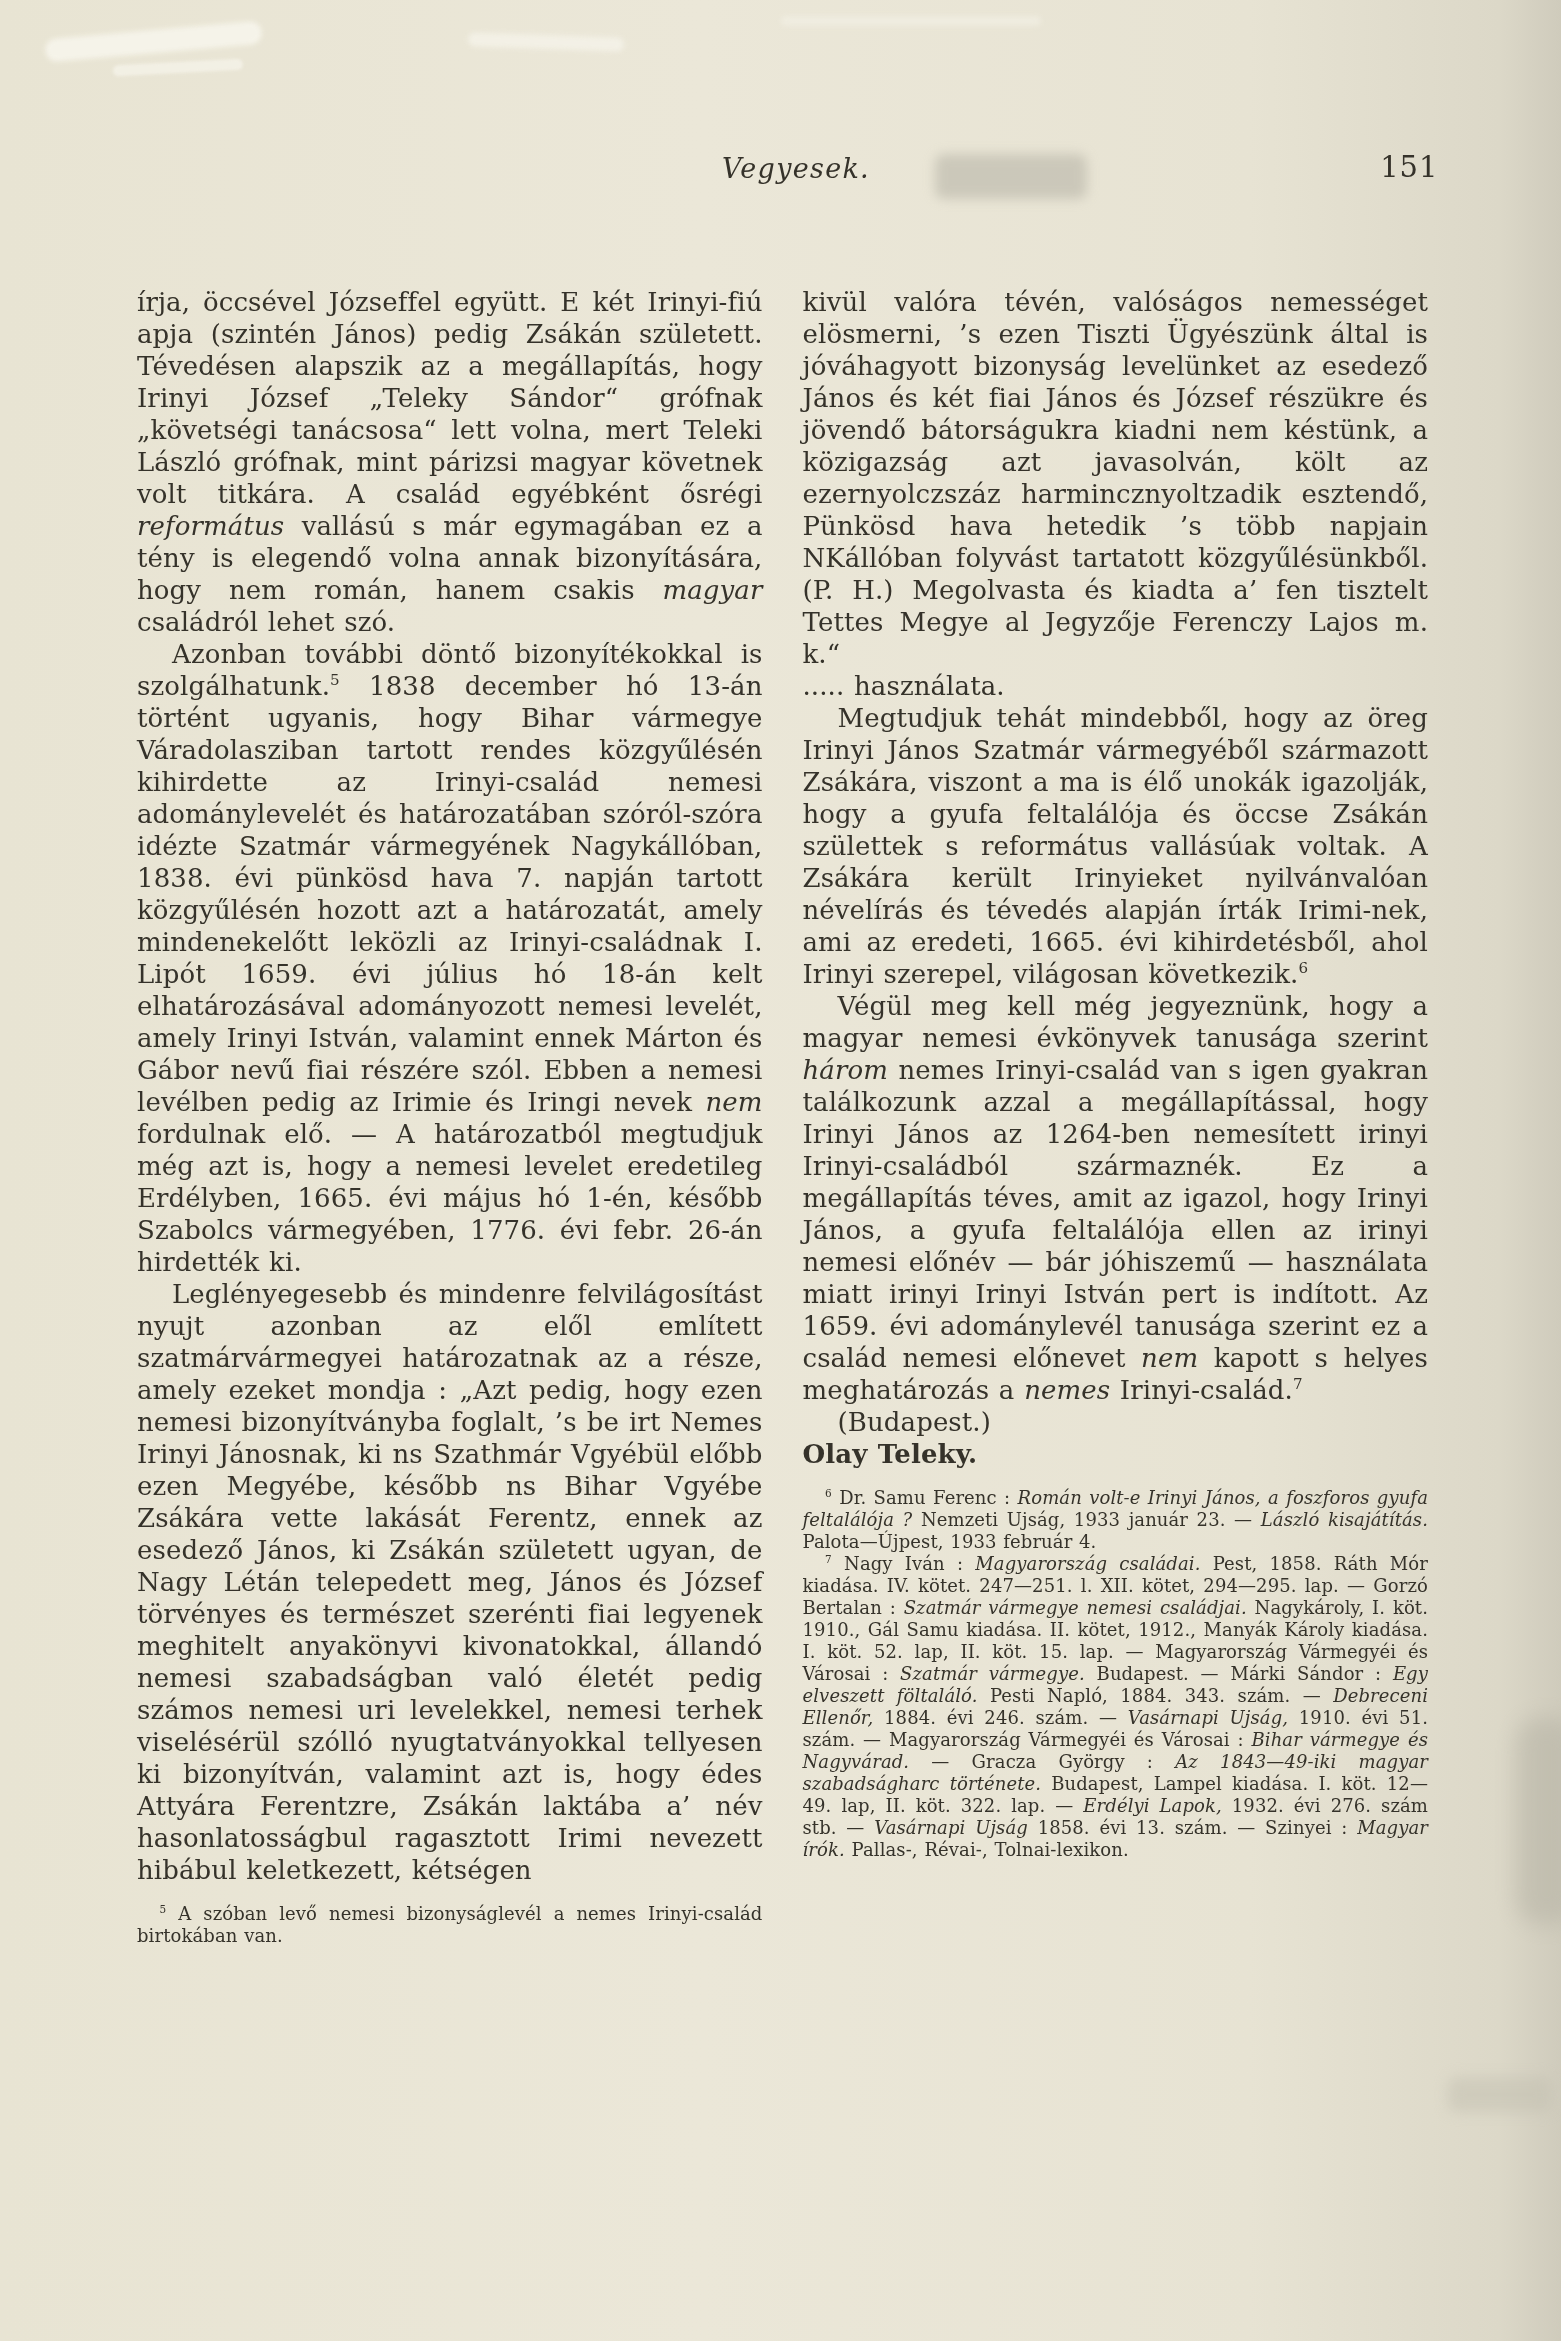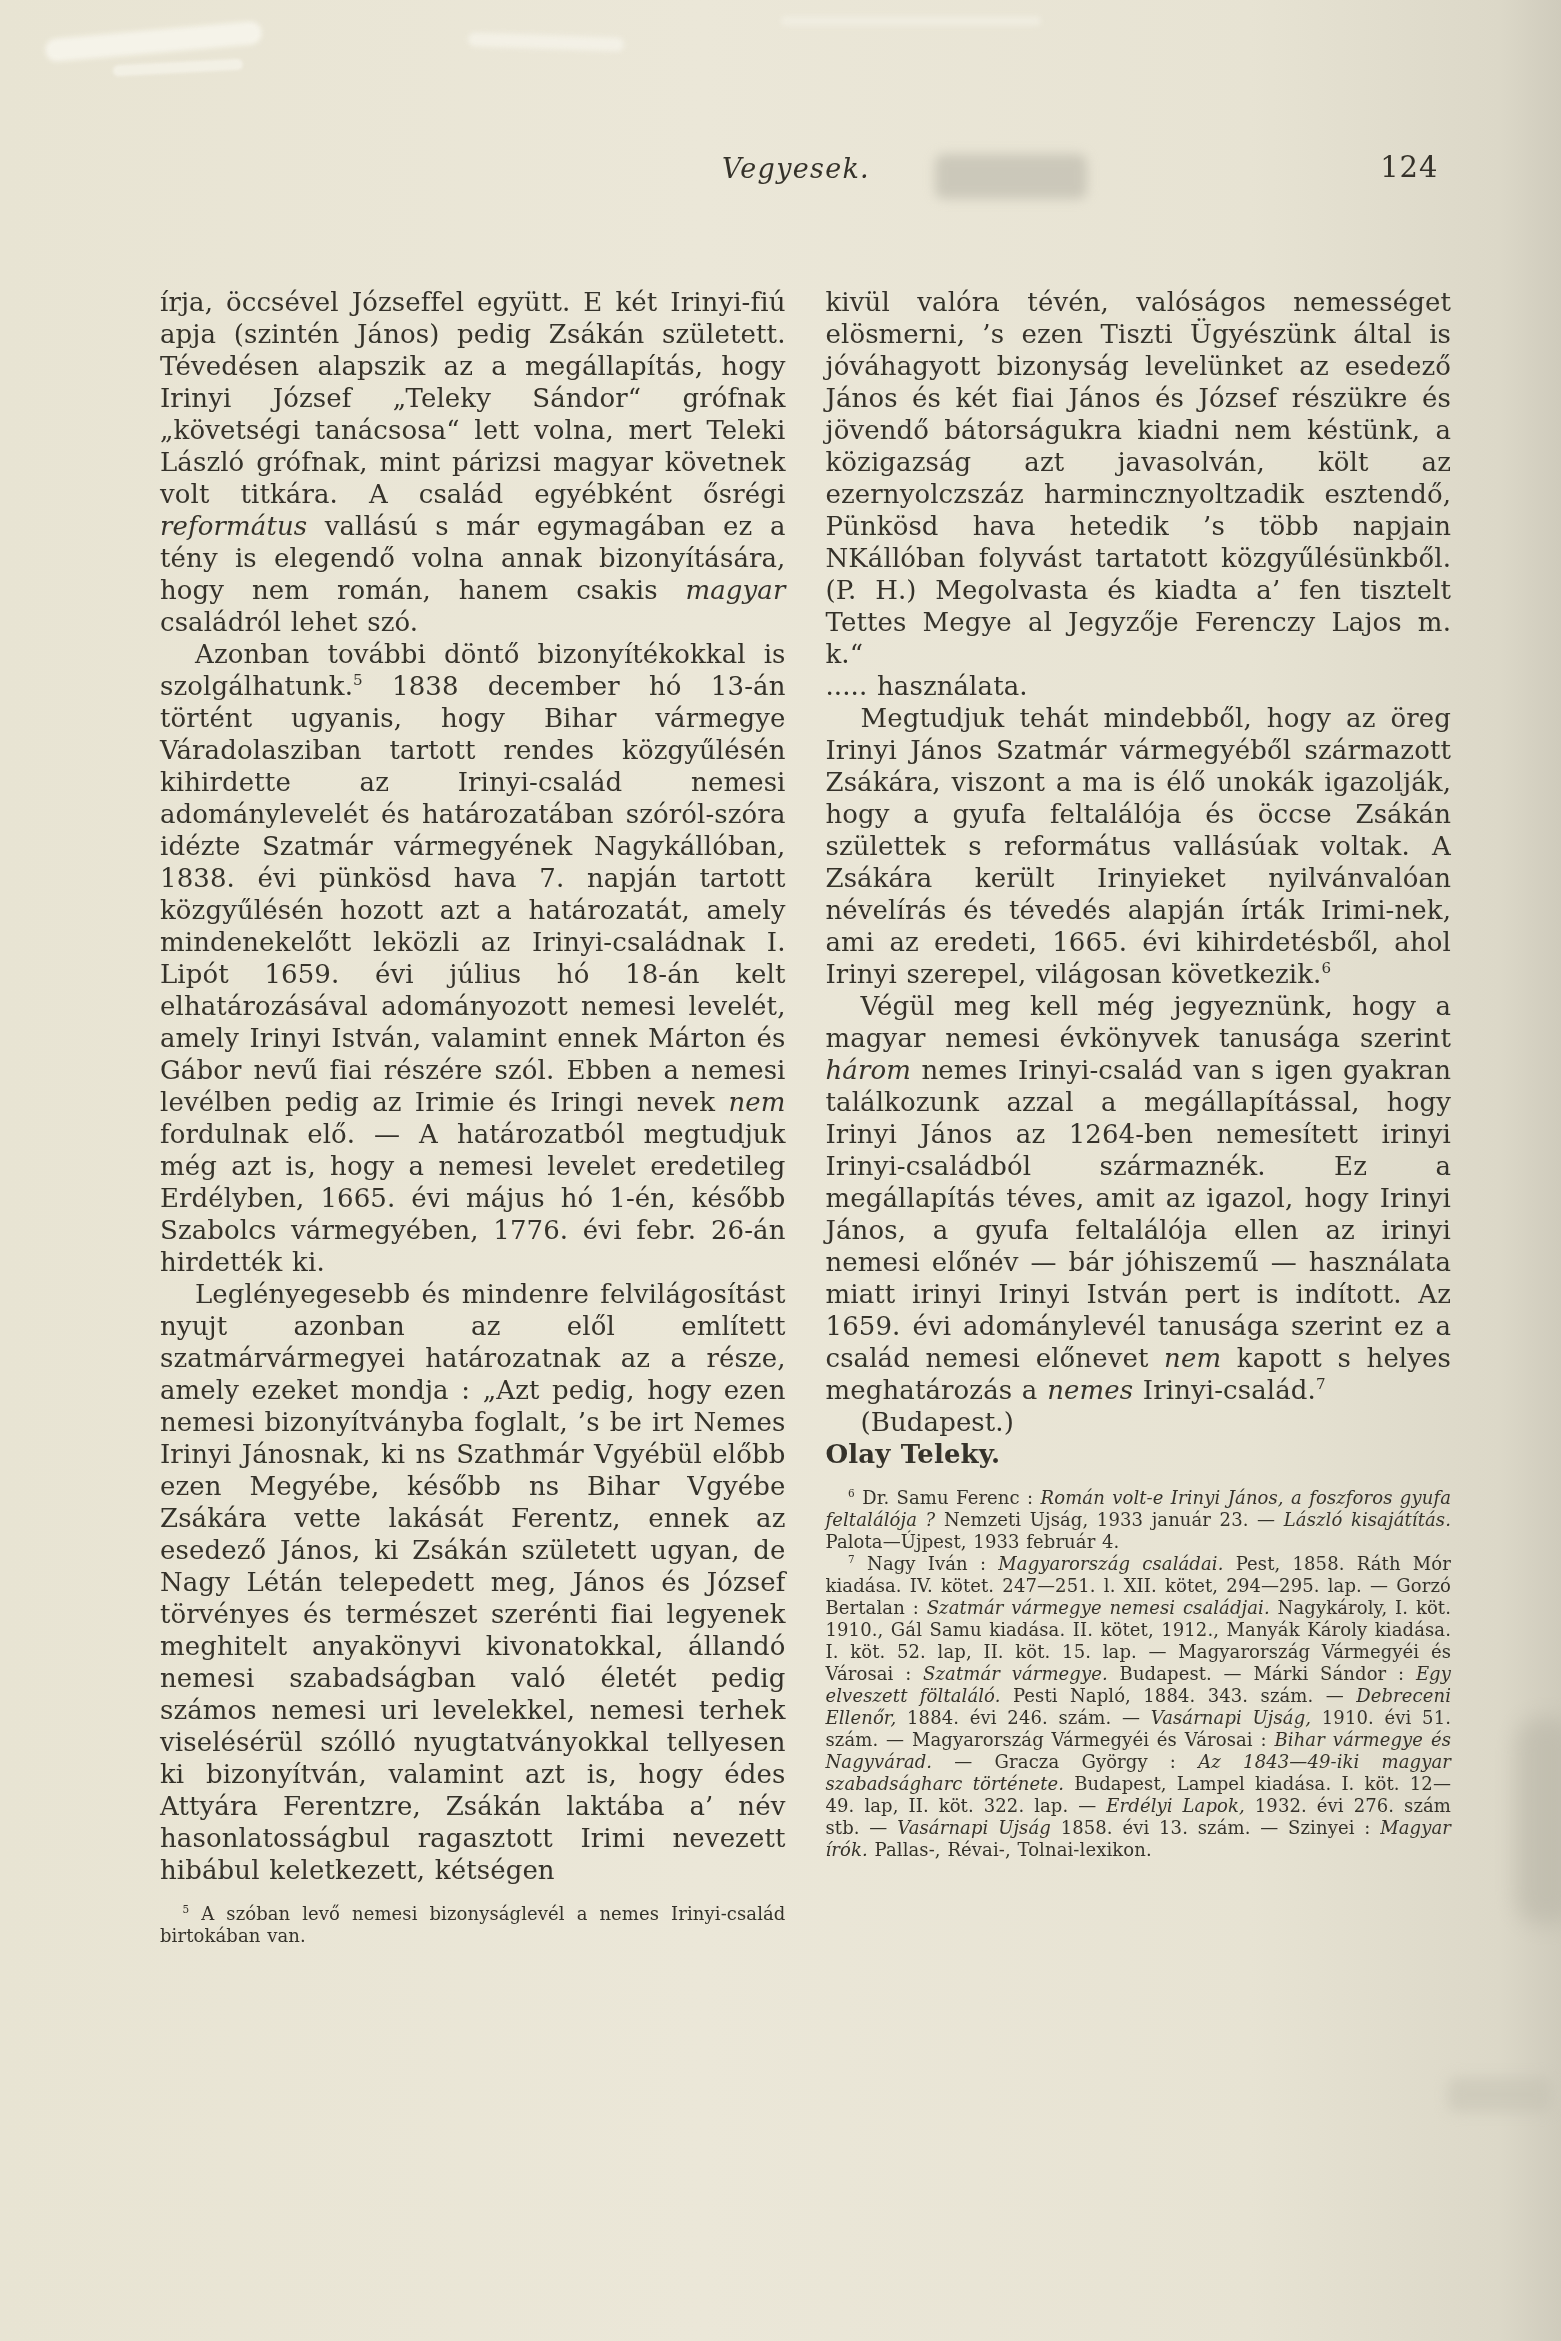--- a/index.html
+++ b/index.html
@@ -20,21 +20,21 @@
   .streak3{top:35px;left:468px;width:156px;height:14px;background:#f6f4eb;border-radius:8.7px;transform:rotate(2deg);opacity:.75;filter:blur(2.6px);}
   .streak4{top:15.6px;left:781px;width:260px;height:10.4px;background:#f3f1e6;border-radius:7px;opacity:.6;filter:blur(2.6px);}
   .smudge-header{top:154px;left:935px;width:152px;height:45px;background:#b4b1a4;opacity:.55;filter:blur(6px);border-radius:8.7px;}
   .smudge-right{top:1717px;right:-15.6px;width:61px;height:208px;background:#b0ad9f;opacity:.45;filter:blur(10.4px);border-radius:26px;}
   .smudge-bottom{top:2077px;right:8.7px;width:104px;height:35px;background:#c2bfb0;opacity:.5;filter:blur(7px);border-radius:8.7px;}
 
   .header{position:absolute;top:153px;left:152px;right:121px;height:43px;}
   .title{position:absolute;left:0;right:0;text-align:center;font-style:italic;font-size:27px;letter-spacing:1.3px;}
   .pagenum{position:absolute;right:1.7px;top:-2.6px;font-size:29px;letter-spacing:0.9px;}
 
-  .body{position:absolute;top:286px;left:160px;width:1291px;display:flex;gap:40px;}
+  .body{position:absolute;top:286px;left:137px;width:1291px;display:flex;gap:40px;}
   .column{width:626px;}
   p.para{
     margin:0;text-align:justify;font-size:26px;line-height:32px;
     text-indent:0;word-spacing:1.3px;letter-spacing:0.1px;
   }
   p.para.indent{text-indent:35px;}
   sup{font-size:.58em;line-height:0;vertical-align:super;}
   .it{font-style:italic;}
   .signature{margin:7px 29.5px 0 0;text-align:right;font-weight:bold;font-size:26px;}
   .footnotes{margin-top:17.3px;}
@@ -49,21 +49,21 @@
   <div class="artifact streak1"></div>
   <div class="artifact streak2"></div>
   <div class="artifact streak3"></div>
   <div class="artifact streak4"></div>
   <div class="artifact smudge-header"></div>
   <div class="artifact smudge-right"></div>
   <div class="artifact smudge-bottom"></div>
 
   <header class="header">
     <div class="title">Vegyesek.</div>
-    <div class="pagenum">124</div>
+    <div class="pagenum">151</div>
   </header>
 
   <main class="body">
 
     <section class="column">
       <div>
           <p class="para"><span>írja, öccsével Józseffel együtt. E két Irinyi-fiú apja (szintén János) pedig Zsákán született. Tévedésen alapszik az a megállapítás, hogy Irinyi József „Teleky Sándor“ grófnak „követségi tanácsosa“ lett volna, mert Teleki László grófnak, mint párizsi magyar követnek volt titkára. A család egyébként ősrégi </span><span class="it">református</span><span> vallású s már egymagában ez a tény is elegendő volna annak bizonyítására, hogy nem román, hanem csakis </span><span class="it">magyar</span><span> családról lehet szó.</span></p>
           <p class="para indent"><span>Azonban további döntő bizonyítékokkal is szolgálhatunk.</span><sup>5</sup><span> 1838 december hó 13-án történt ugyanis, hogy Bihar vármegye Váradolasziban tartott rendes közgyűlésén kihirdette az Irinyi-család nemesi adománylevelét és határozatában szóról-szóra idézte Szatmár vármegyének Nagykállóban, 1838. évi pünkösd hava 7. napján tartott közgyűlésén hozott azt a határozatát, amely mindenekelőtt leközli az Irinyi-családnak I. Lipót 1659. évi július hó 18-án kelt elhatározásával adományozott nemesi levelét, amely Irinyi István, valamint ennek Márton és Gábor nevű fiai részére szól. Ebben a nemesi levélben pedig az Irimie és Iringi nevek </span><span class="it">nem</span><span> fordulnak elő. — A határozatból megtudjuk még azt is, hogy a nemesi levelet eredetileg Erdélyben, 1665. évi május hó 1-én, később Szabolcs vármegyében, 1776. évi febr. 26-án hirdették ki.</span></p>
           <p class="para indent"><span>Leglényegesebb és mindenre felvilágosítást nyujt azonban az elől említett szatmárvármegyei határozatnak az a része, amely ezeket mondja : „Azt pedig, hogy ezen nemesi bizonyítványba foglalt, ’s be irt Nemes Irinyi Jánosnak, ki ns Szathmár Vgyébül előbb ezen Megyébe, később ns Bihar Vgyébe Zsákára vette lakását Ferentz, ennek az esedező János, ki Zsákán született ugyan, de Nagy Létán telepedett meg, János és József törvényes és természet szerénti fiai legyenek meghitelt anyakönyvi kivonatokkal, állandó nemesi szabadságban való életét pedig számos nemesi uri levelekkel, nemesi terhek viselésérül szólló nyugtatványokkal tellyesen ki bizonyítván, valamint azt is, hogy édes Attyára Ferentzre, Zsákán laktába a’ név hasonlatosságbul ragasztott Irimi nevezett hibábul keletkezett, kétségen</span></p>
         </div>

